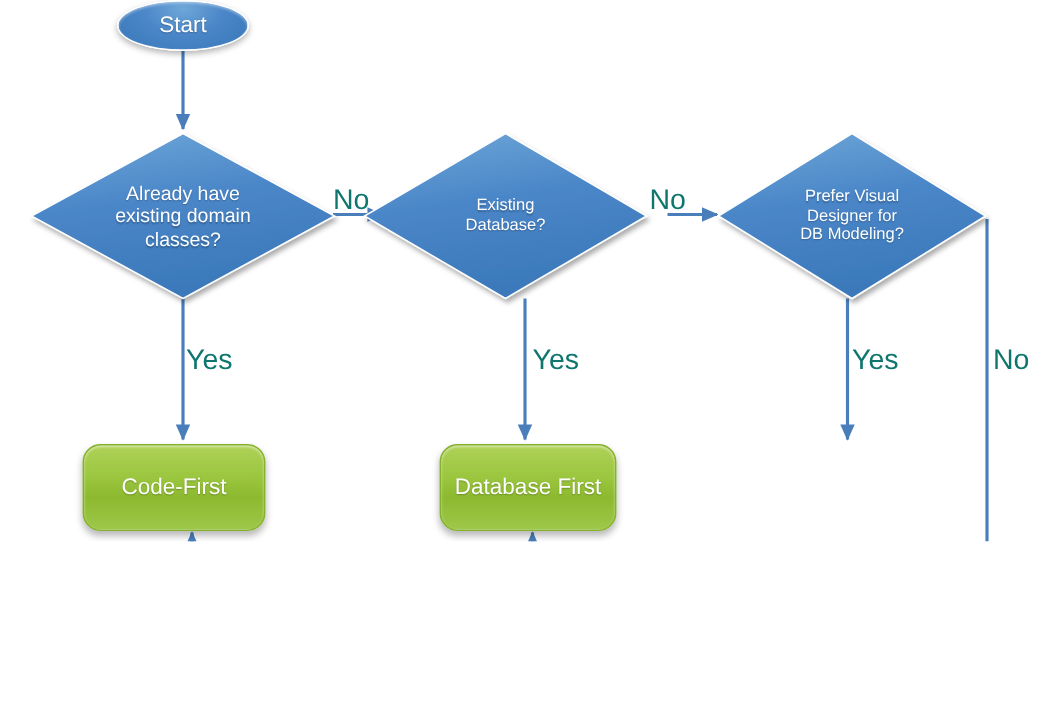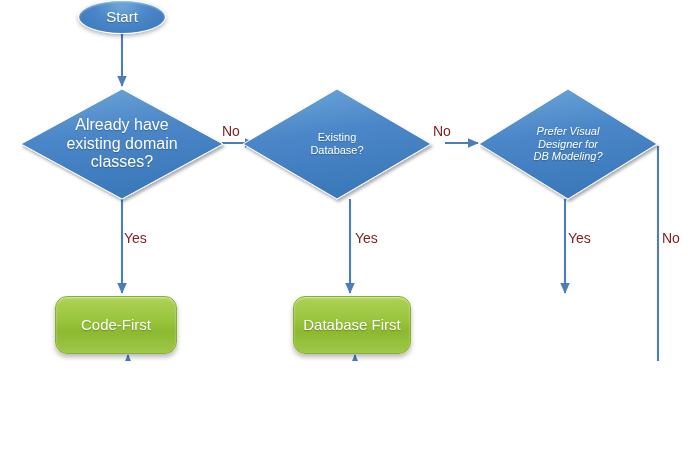--- a/index.html
+++ b/index.html
@@ -62,37 +62,37 @@
   .diamond-svg {
     position: absolute;
     left: 0;
     top: 0;
     overflow: visible;
   }
   .diamond-wrap .node-label {
     font-size: 11px;
   }
   .diamond-wrap.d-big .node-label {
-    font-size: 16px;
+    font-size: 13px;
   }
   
   .proc-node {
     border-radius: 12px;
     background: linear-gradient(180deg, #aed157 0%, #9bc63f 38%, #8cb92f 62%, #9ec84a 100%);
     border: 1px solid #86b12c;
     box-shadow: 0 3px 5px rgba(0,0,0,0.28), inset 0 1px 2px rgba(255,255,255,0.55);
   }
   .proc-node .node-label {
     font-size: 15px;
   }
   
   .edge-label {
     position: absolute;
-    color: #7f1d1d;
-    font-size: 14px;
+    color: #0f766e;
+    font-size: 19px;
     white-space: nowrap;
     pointer-events: none;
   }
 </style>
 </head>
 <body>
 
 <div id="canvas">
 
   <svg id="wires" viewBox="0 0 696 474" width="696" height="474">
@@ -146,21 +146,21 @@
   </div>
 
   <div class="diamond-wrap" style="left:242px; top:88px; width:190px; height:112px;">
     <svg class="diamond-svg" width="190" height="112" viewBox="0 0 190 112">
       <polygon points="95,1 189,56 95,111 1,56" fill="url(#dg1)" stroke="#ffffff" stroke-width="1" filter="url(#shadow)"></polygon>
     </svg>
     <span class="node-label">Existing
 Database?</span>
   </div>
 
-  <div class="diamond-wrap" style="left:478px; top:88px; width:180px; height:112px;font-style:italic;">
+  <div class="diamond-wrap" style="left:478px; top:88px; width:180px; height:112px;">
     <svg class="diamond-svg" width="180" height="112" viewBox="0 0 180 112">
       <polygon points="90,1 179,56 90,111 1,56" fill="url(#dg1)" stroke="#ffffff" stroke-width="1" filter="url(#shadow)"></polygon>
     </svg>
     <span class="node-label">Prefer Visual
 Designer for
 DB Modeling?</span>
   </div>
 
 
   <div class="node proc-node" style="left:293px; top:296px; width:118px; height:58px;">

